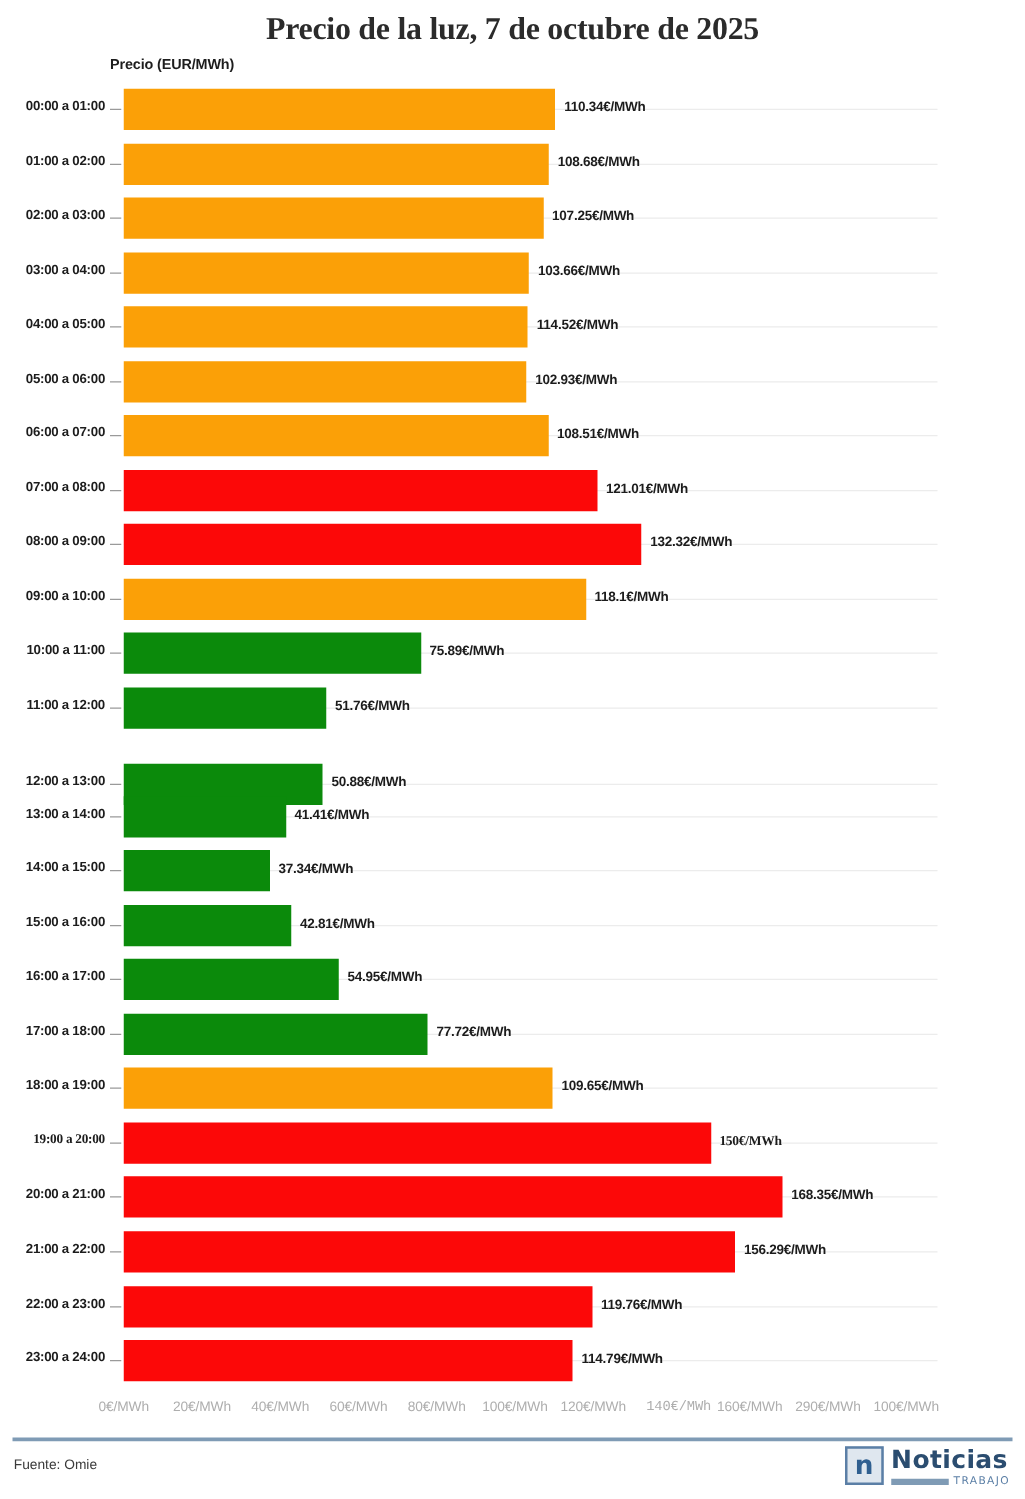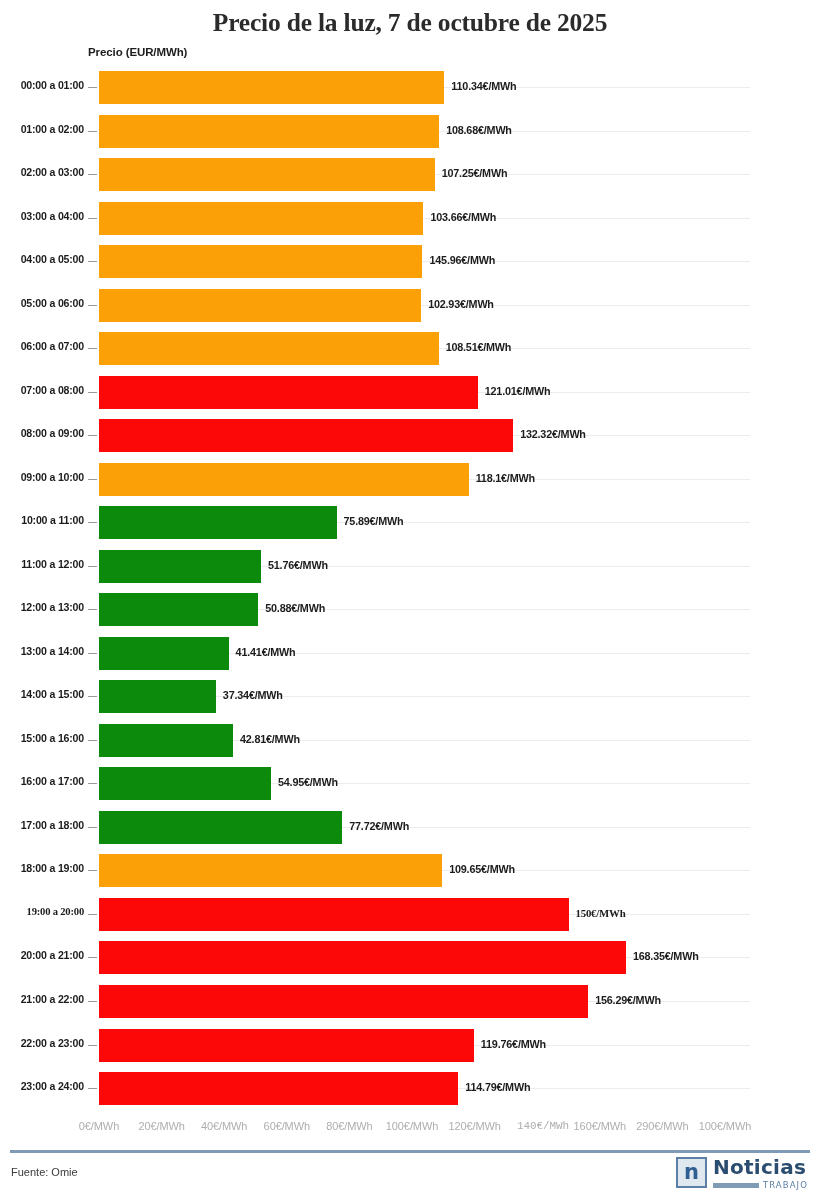--- a/index.html
+++ b/index.html
@@ -186,21 +186,21 @@
         <div class="cat-label">03:00 a 04:00</div>
         <div class="tick-dash"></div>
         <div class="bar" style="width: 324.456px; background: rgb(251, 160, 7);"></div>
         <div class="bar-value" style="left: 430.456px;">103.66€/MWh</div>
       </div>
       <div class="row" style="top: 174px;">
         <div class="gridline"></div>
         <div class="cat-label">04:00 a 05:00</div>
         <div class="tick-dash"></div>
         <div class="bar" style="width: 323.485px; background: rgb(251, 160, 7);"></div>
-        <div class="bar-value" style="left: 429.485px;">145.96€/MWh</div>
+        <div class="bar-value" style="left: 429.485px;">114.52€/MWh</div>
       </div>
       <div class="row" style="top: 217.5px;">
         <div class="gridline"></div>
         <div class="cat-label">05:00 a 06:00</div>
         <div class="tick-dash"></div>
         <div class="bar" style="width: 322.171px; background: rgb(251, 160, 7);"></div>
         <div class="bar-value" style="left: 428.171px;">102.93€/MWh</div>
       </div>
       <div class="row" style="top: 261px;">
         <div class="gridline"></div>
@@ -237,21 +237,21 @@
         <div class="bar" style="width: 237.536px; background: rgb(11, 138, 11);"></div>
         <div class="bar-value" style="left: 343.536px;">75.89€/MWh</div>
       </div>
       <div class="row" style="top: 478.5px;">
         <div class="gridline"></div>
         <div class="cat-label">11:00 a 12:00</div>
         <div class="tick-dash"></div>
         <div class="bar" style="width: 162.009px; background: rgb(11, 138, 11);"></div>
         <div class="bar-value" style="left: 268.009px;">51.76€/MWh</div>
       </div>
-      <div class="row" style="top: 522px; text-decoration: underline;">
+      <div class="row" style="top: 540px; text-decoration: underline;">
         <div class="gridline"></div>
         <div class="cat-label">12:00 a 13:00</div>
         <div class="tick-dash"></div>
         <div class="bar" style="width: 159.254px; background: rgb(11, 138, 11);"></div>
         <div class="bar-value" style="left: 265.254px;">50.88€/MWh</div>
       </div>
       <div class="row" style="top: 565.5px;">
         <div class="gridline"></div>
         <div class="cat-label">13:00 a 14:00</div>
         <div class="tick-dash"></div>

